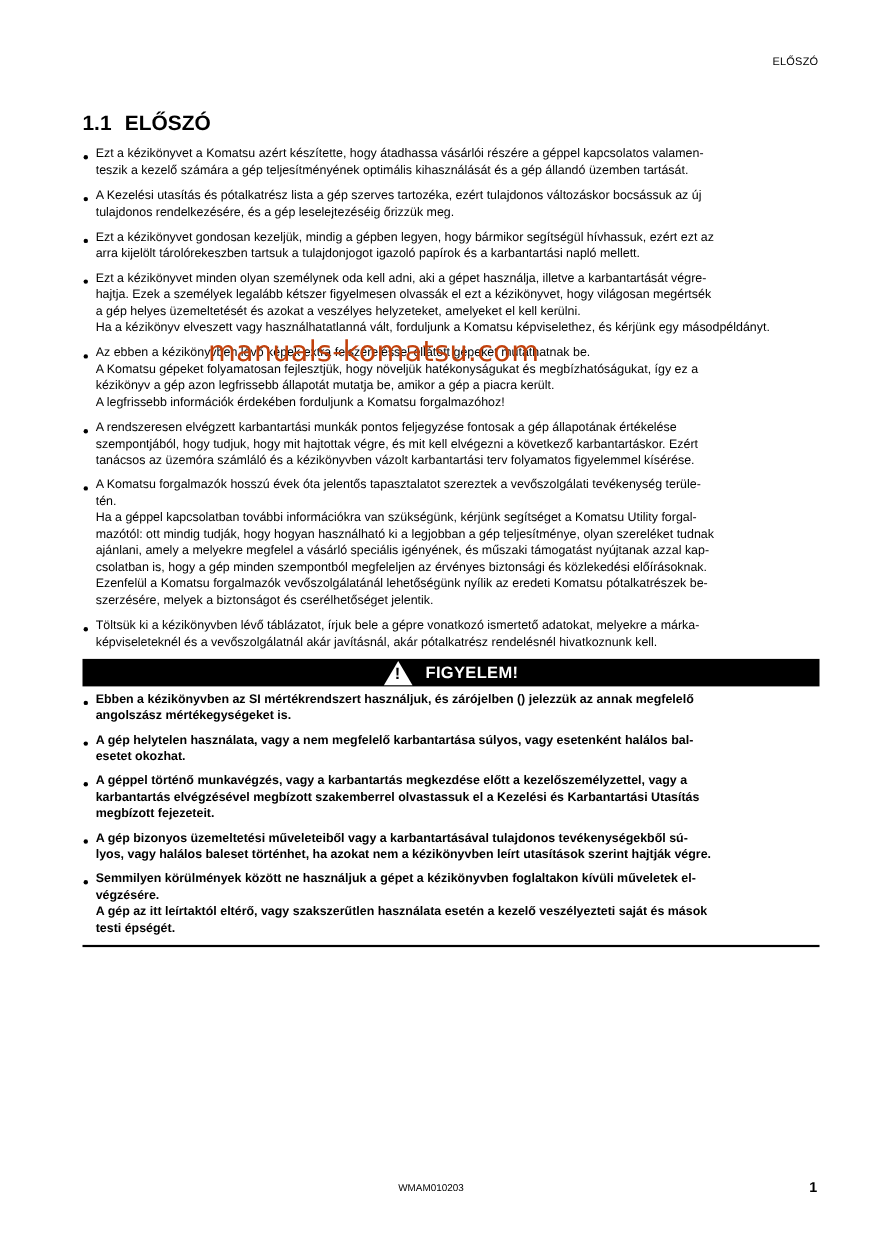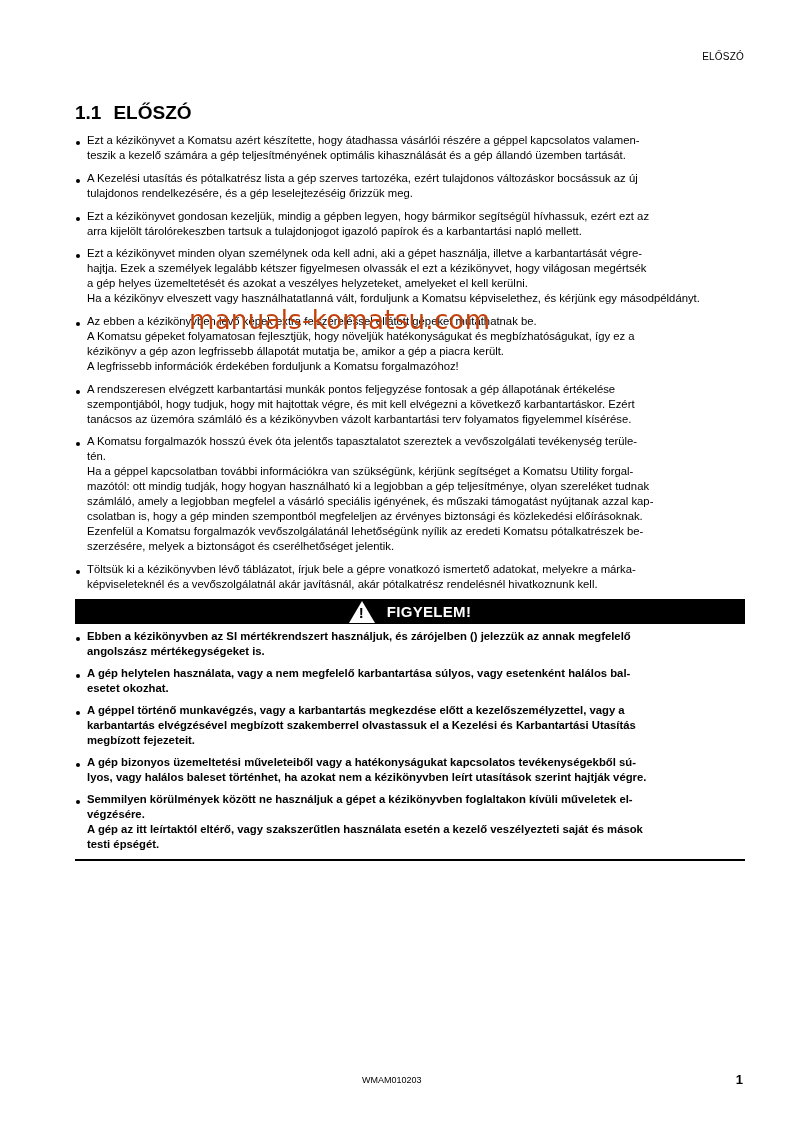--- a/index.html
+++ b/index.html
@@ -62,21 +62,21 @@
       <li>
         <span class="line">A rendszeresen elvégzett karbantartási munkák pontos feljegyzése fontosak a gép állapotának értékelése</span>
         <span class="line">szempontjából, hogy tudjuk, hogy mit hajtottak végre, és mit kell elvégezni a következő karbantartáskor. Ezért</span>
         <span class="line">tanácsos az üzemóra számláló és a kézikönyvben vázolt karbantartási terv folyamatos figyelemmel kísérése.</span>
       </li>
       <li>
         <span class="line">A Komatsu forgalmazók hosszú évek óta jelentős tapasztalatot szereztek a vevőszolgálati tevékenység terüle-</span>
         <span class="line">tén.</span>
         <span class="line">Ha a géppel kapcsolatban további információkra van szükségünk, kérjünk segítséget a Komatsu Utility forgal-</span>
         <span class="line">mazótól: ott mindig tudják, hogy hogyan használható ki a legjobban a gép teljesítménye, olyan szereléket tudnak</span>
-        <span class="line">számláló, amely a legjobban megfelel a vásárló speciális igényének, és műszaki támogatást nyújtanak azzal kap-</span>
+        <span class="line">ajánlani, amely a melyekre megfelel a vásárló speciális igényének, és műszaki támogatást nyújtanak azzal kap-</span>
         <span class="line">csolatban is, hogy a gép minden szempontból megfeleljen az érvényes biztonsági és közlekedési előírásoknak.</span>
         <span class="line">Ezenfelül a Komatsu forgalmazók vevőszolgálatánál lehetőségünk nyílik az eredeti Komatsu pótalkatrészek be-</span>
         <span class="line">szerzésére, melyek a biztonságot és cserélhetőséget jelentik.</span>
       </li>
       <li>
         <span class="line">Töltsük ki a kézikönyvben lévő táblázatot, írjuk bele a gépre vonatkozó ismertető adatokat, melyekre a márka-</span>
         <span class="line">képviseleteknél és a vevőszolgálatnál akár javításnál, akár pótalkatrész rendelésnél hivatkoznunk kell.</span>
       </li>
     </ul>
 
@@ -94,21 +94,21 @@
       <li>
         <span class="line">A gép helytelen használata, vagy a nem megfelelő karbantartása súlyos, vagy esetenként halálos bal-</span>
         <span class="line">esetet okozhat.</span>
       </li>
       <li>
         <span class="line">A géppel történő munkavégzés, vagy a karbantartás megkezdése előtt a kezelőszemélyzettel, vagy a</span>
         <span class="line">karbantartás elvégzésével megbízott szakemberrel olvastassuk el a Kezelési és Karbantartási Utasítás</span>
         <span class="line">megbízott fejezeteit.</span>
       </li>
       <li>
-        <span class="line">A gép bizonyos üzemeltetési műveleteiből vagy a hatékonyságukat kapcsolatos tevékenységekből sú-</span>
+        <span class="line">A gép bizonyos üzemeltetési műveleteiből vagy a karbantartásával tulajdonos tevékenységekből sú-</span>
         <span class="line">lyos, vagy halálos baleset történhet, ha azokat nem a kézikönyvben leírt utasítások szerint hajtják végre.</span>
       </li>
       <li>
         <span class="line">Semmilyen körülmények között ne használjuk a gépet a kézikönyvben foglaltakon kívüli műveletek el-</span>
         <span class="line">végzésére.</span>
         <span class="line">A gép az itt leírtaktól eltérő, vagy szakszerűtlen használata esetén a kezelő veszélyezteti saját és mások</span>
         <span class="line">testi épségét.</span>
       </li>
     </ul>
   <div class="rule"></div>

